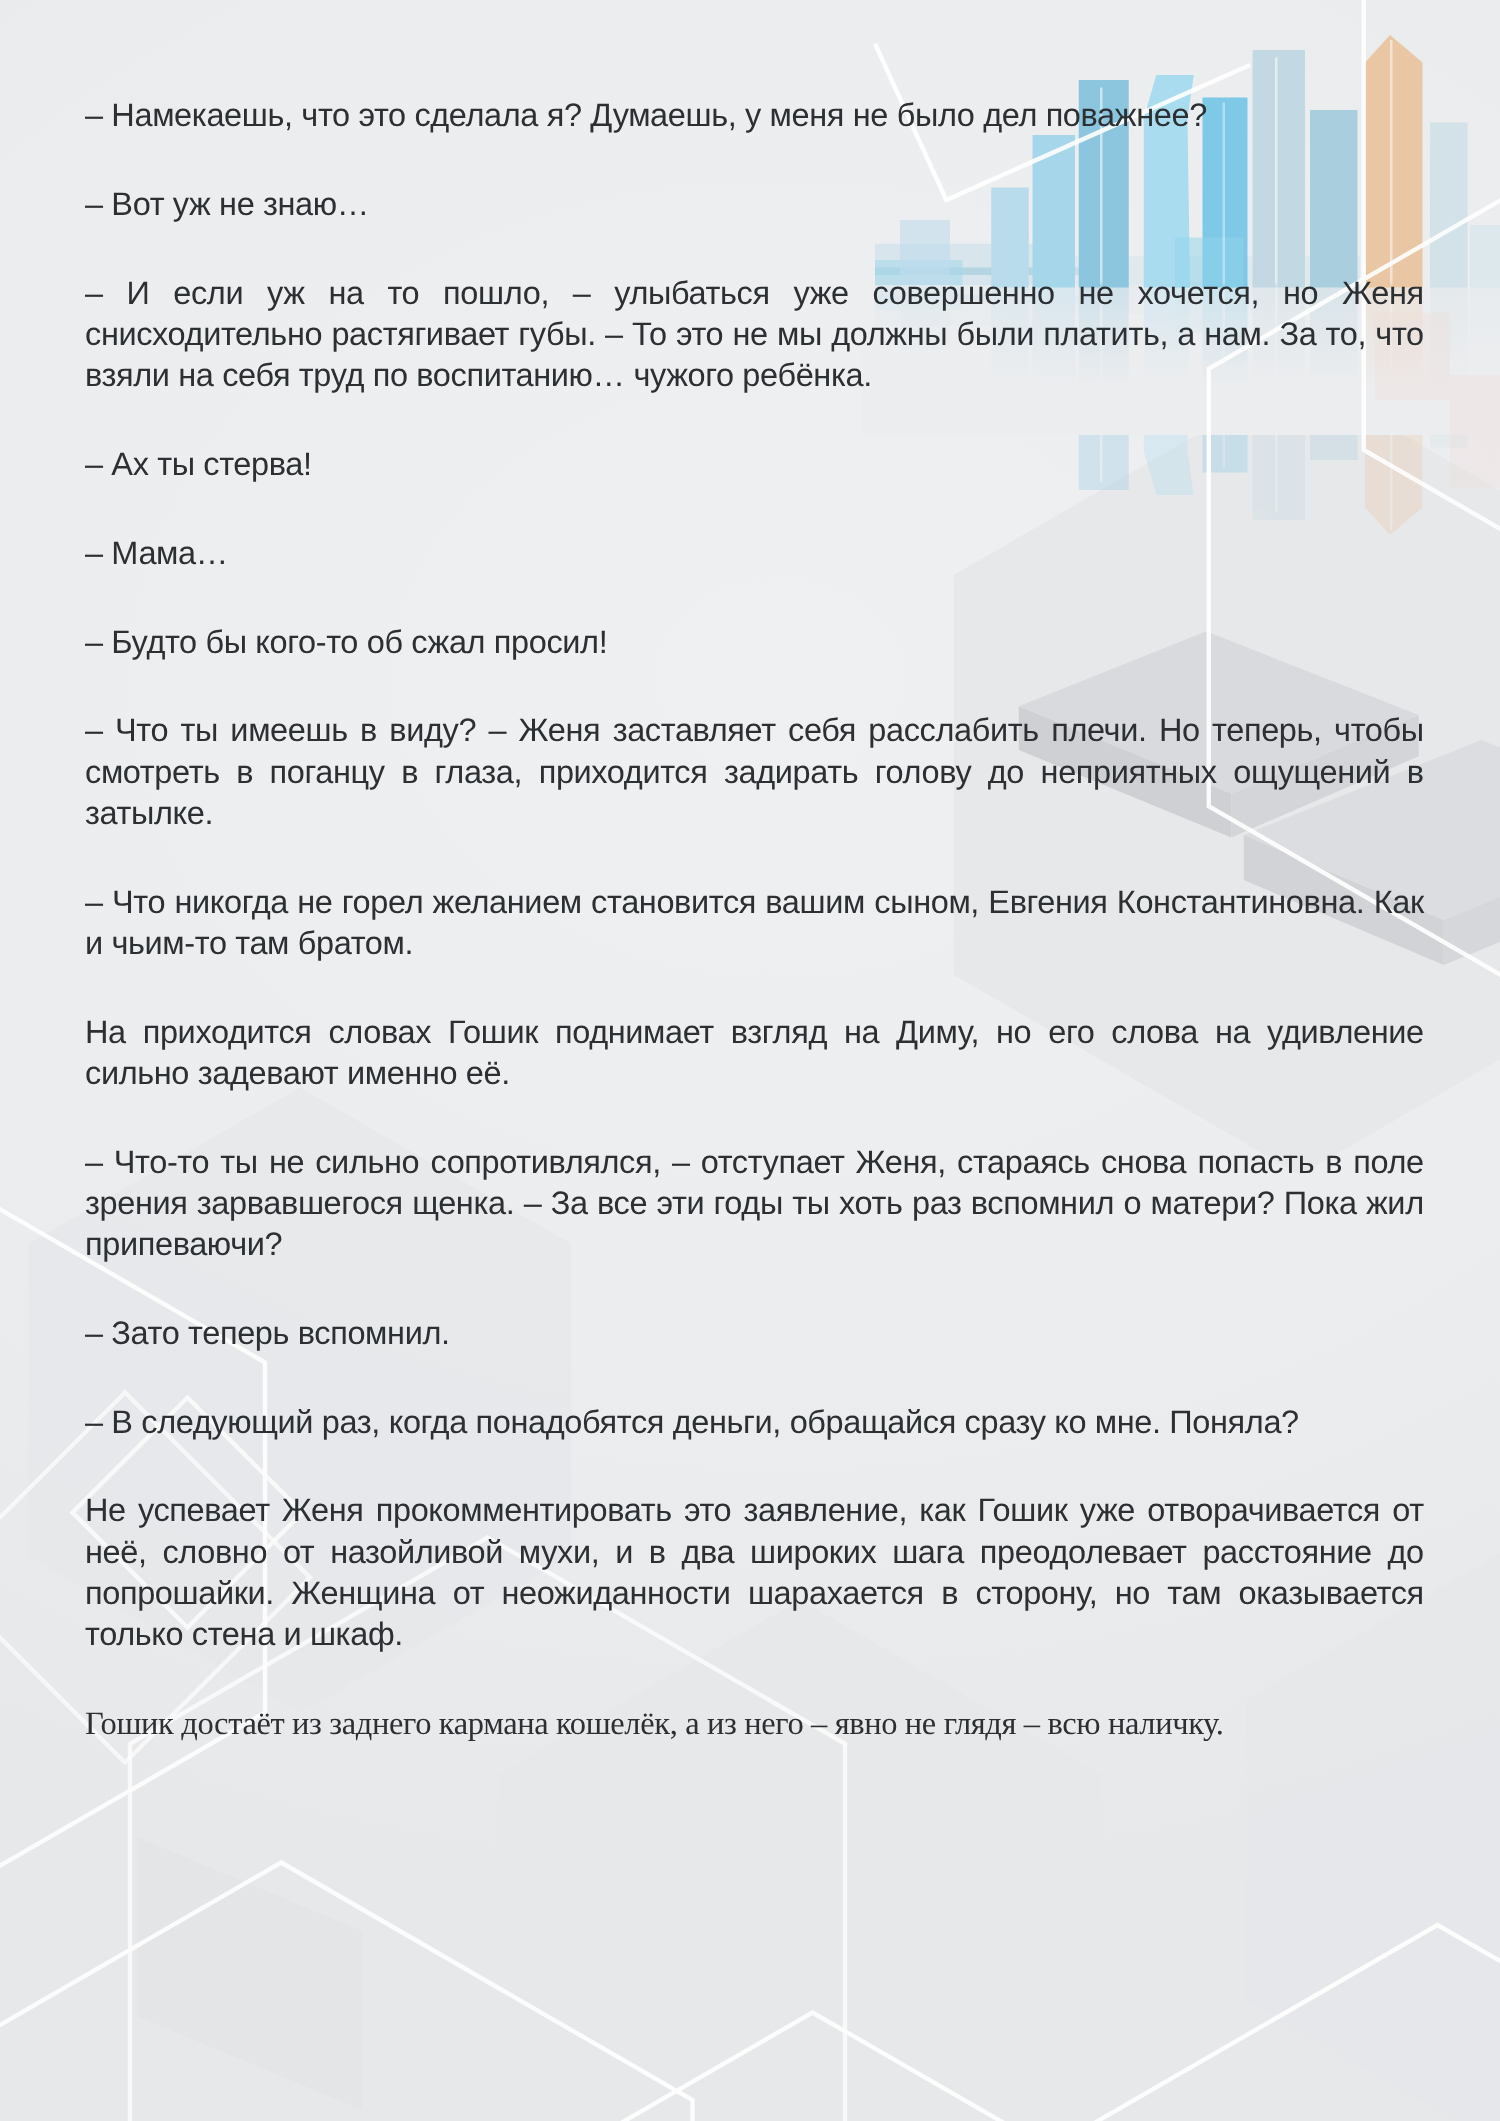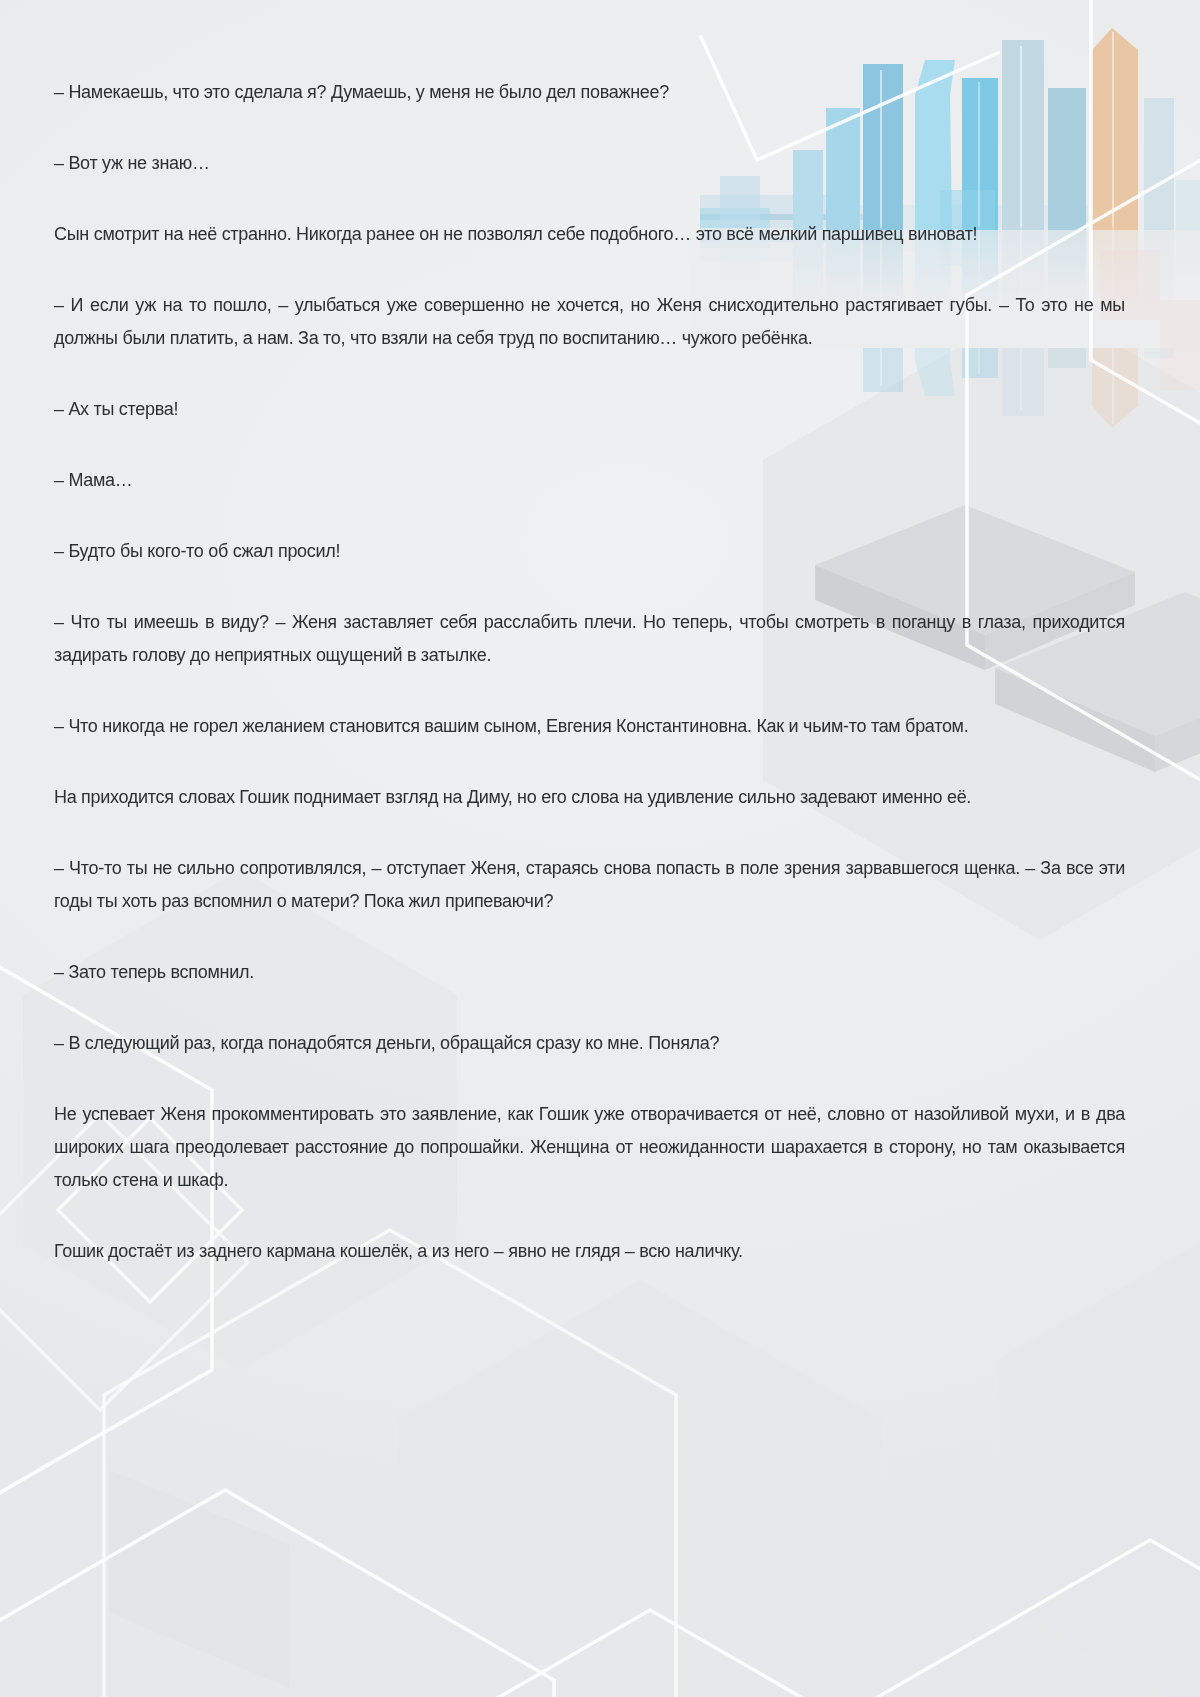--- a/index.html
+++ b/index.html
@@ -14,30 +14,30 @@
     width:1200px;height:1697px;
     background:radial-gradient(1300px 1000px at 52% 32%, #eff0f2 0%, #ecedef 55%, #e7e8ea 100%);
     overflow:hidden;
   }
   .bg{
     position:absolute;left:0;top:0;width:1200px;height:1697px;
     pointer-events:none;
   }
   .story{
     position:absolute;
-    left:54px;top:76px;width:1071px;
+    left:68px;top:76px;width:1071px;
     color:#2c3033;
-    font-size:18px;
+    font-size:26px;
     line-height:33px;
     letter-spacing:-0.3px;
     text-align:justify;
     text-align-last:left;
   }
   .story p{margin:0 0 38px 0;}
-  .story p:last-child{margin-bottom:16px;}
+  .story p:last-child{margin-bottom:16px;font-family:Liberation Serif, serif;}
 </style>
 </head>
 <body>
 
 <div class="page">
 
   <svg class="bg" viewBox="0 0 1200 1697" width="1200" height="1697" xmlns="http://www.w3.org/2000/svg">
     <defs>
       <linearGradient id="fadeGrad" x1="0" y1="228" x2="0" y2="330" gradientUnits="userSpaceOnUse">
         <stop offset="0" stop-color="#ecedef" stop-opacity="0"></stop>
@@ -103,21 +103,20 @@
       <polygon points="390,1230 676,1395 676,1725 390,1890 104,1725 104,1395" opacity="0.8"></polygon>
       <polygon points="225,1490 554,1680 554,2060 225,2250 -104,2060 -104,1680"></polygon>
       <polygon points="650,1610 988,1805 988,2195 650,2390 312,2195 312,1805"></polygon>
       <polygon points="1150,1540 1462,1720 1462,2080 1150,2260 838,2080 838,1720"></polygon>
     </g>
   </svg>
 
   <main class="story">
     <p>– Намекаешь, что это сделала я? Думаешь, у меня не было дел поважнее?</p>
     <p>– Вот уж не знаю…</p>
-    <p>Сын смотрит на неё странно. Никогда ранее он не позволял себе подобного… это всё мелкий паршивец виноват!</p>
     <p>– И если уж на то пошло, – улыбаться уже совершенно не хочется, но Женя снисходительно растягивает губы. – То это не мы должны были платить, а нам. За то, что взяли на себя труд по воспитанию… чужого ребёнка.</p>
     <p>– Ах ты стерва!</p>
     <p>– Мама…</p>
     <p>– Будто бы кого-то об сжал просил!</p>
     <p>– Что ты имеешь в виду? – Женя заставляет себя расслабить плечи. Но теперь, чтобы смотреть в поганцу в глаза, приходится задирать голову до неприятных ощущений в затылке.</p>
     <p>– Что никогда не горел желанием становится вашим сыном, Евгения Константиновна. Как и чьим-то там братом.</p>
     <p>На приходится словах Гошик поднимает взгляд на Диму, но его слова на удивление сильно задевают именно её.</p>
     <p>– Что-то ты не сильно сопротивлялся, – отступает Женя, стараясь снова попасть в поле зрения зарвавшегося щенка. – За все эти годы ты хоть раз вспомнил о матери? Пока жил припеваючи?</p>
     <p>– Зато теперь вспомнил.</p>
     <p>– В следующий раз, когда понадобятся деньги, обращайся сразу ко мне. Поняла?</p>

